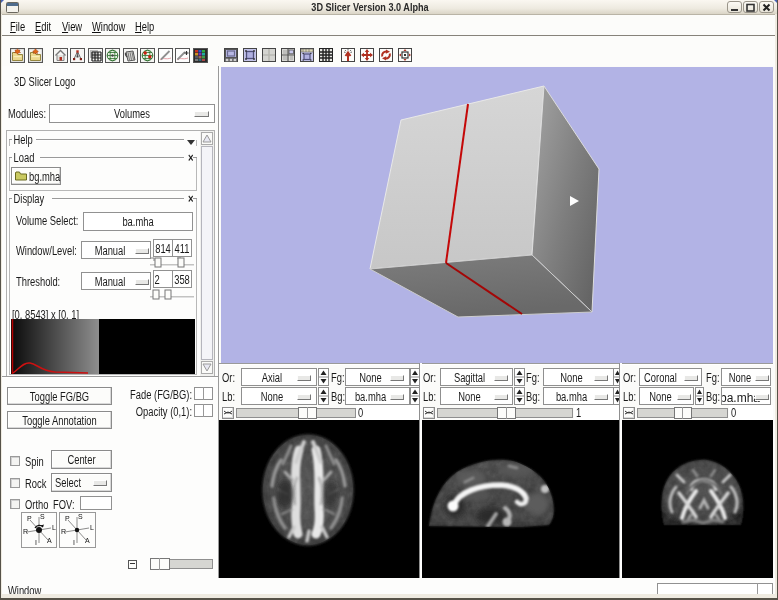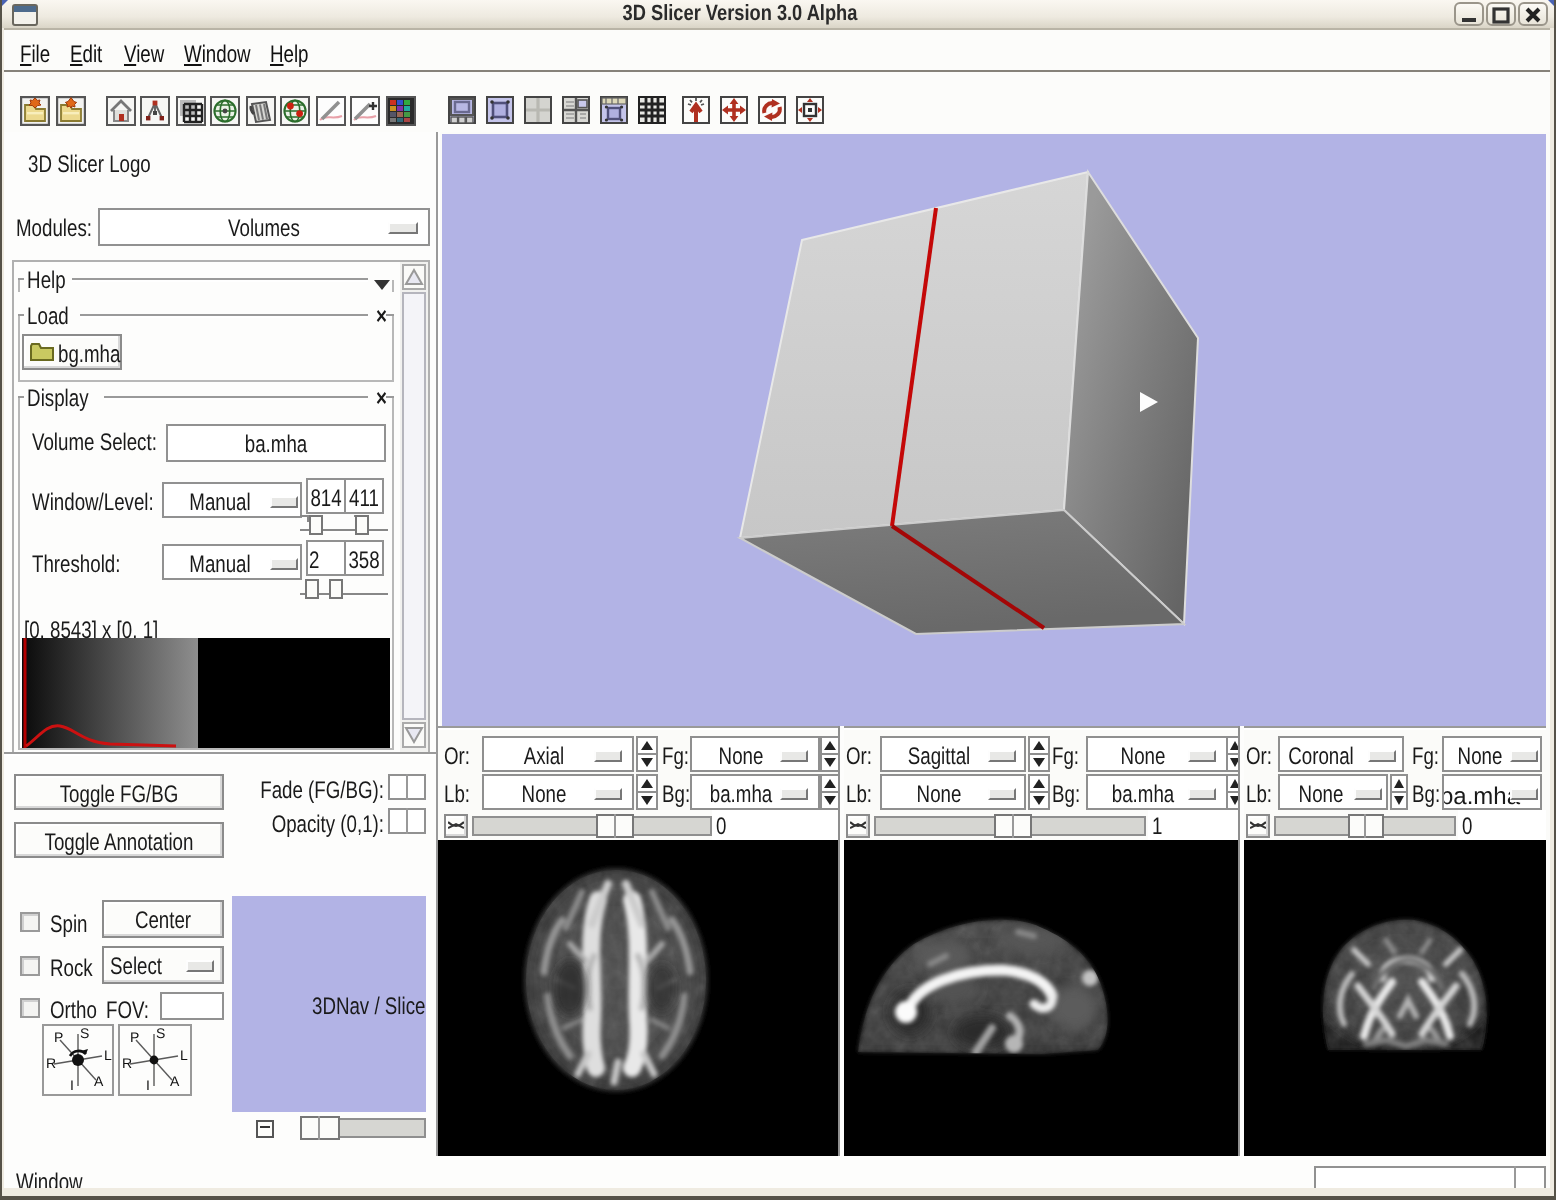--- a/index.html
+++ b/index.html
@@ -378,23 +378,20 @@
     <line x1="18" y1="18" x2="27" y2="28" stroke="#5a5a5a" stroke-width="0.7"></line>
     <circle cx="18" cy="18" r="2.2" fill="#111"></circle>
     <text x="6" y="9" font-size="7" fill="#111" font-family="Liberation Sans">P</text>
     <text x="19" y="7" font-size="7" fill="#111" font-family="Liberation Sans">S</text>
     <text x="31" y="18" font-size="7" fill="#111" font-family="Liberation Sans">L</text>
     <text x="2" y="22" font-size="7" fill="#111" font-family="Liberation Sans">R</text>
     <text x="26" y="31" font-size="7" fill="#111" font-family="Liberation Sans">A</text>
     <text x="14" y="33" font-size="7" fill="#111" font-family="Liberation Sans">I</text>
   </svg>
 
-  <div class="abs" style="left:116px;top:448px;width:97px;height:108px;background:#b2b3e5;overflow:hidden">
-    <div class="t" style="left:40px;top:49px">3DNav / Slice</div>
-  </div>
   <div class="abs" style="left:128px;top:560px;width:9px;height:9px;border:1px solid #555;background:#fcfcfa;box-sizing:border-box"></div>
   <div class="abs" style="left:130px;top:563px;width:5px;height:1px;background:#333"></div>
   <div class="abs strack" style="left:150px;top:559px;width:63px;height:10px"></div>
   <div class="abs shandle" style="left:150px;top:558px;width:20px;height:12px"></div>
   <div class="abs" style="left:159px;top:558px;width:1px;height:12px;background:#999"></div>
 
   <div class="abs" id="view3d"></div>
   <div class="abs vgroove" style="left:218px;top:66px;height:512px"></div>
   <svg class="abs" style="left:221px;top:67px" width="552" height="295" viewBox="0 0 552 295" id="cubesvg">
     <defs>

